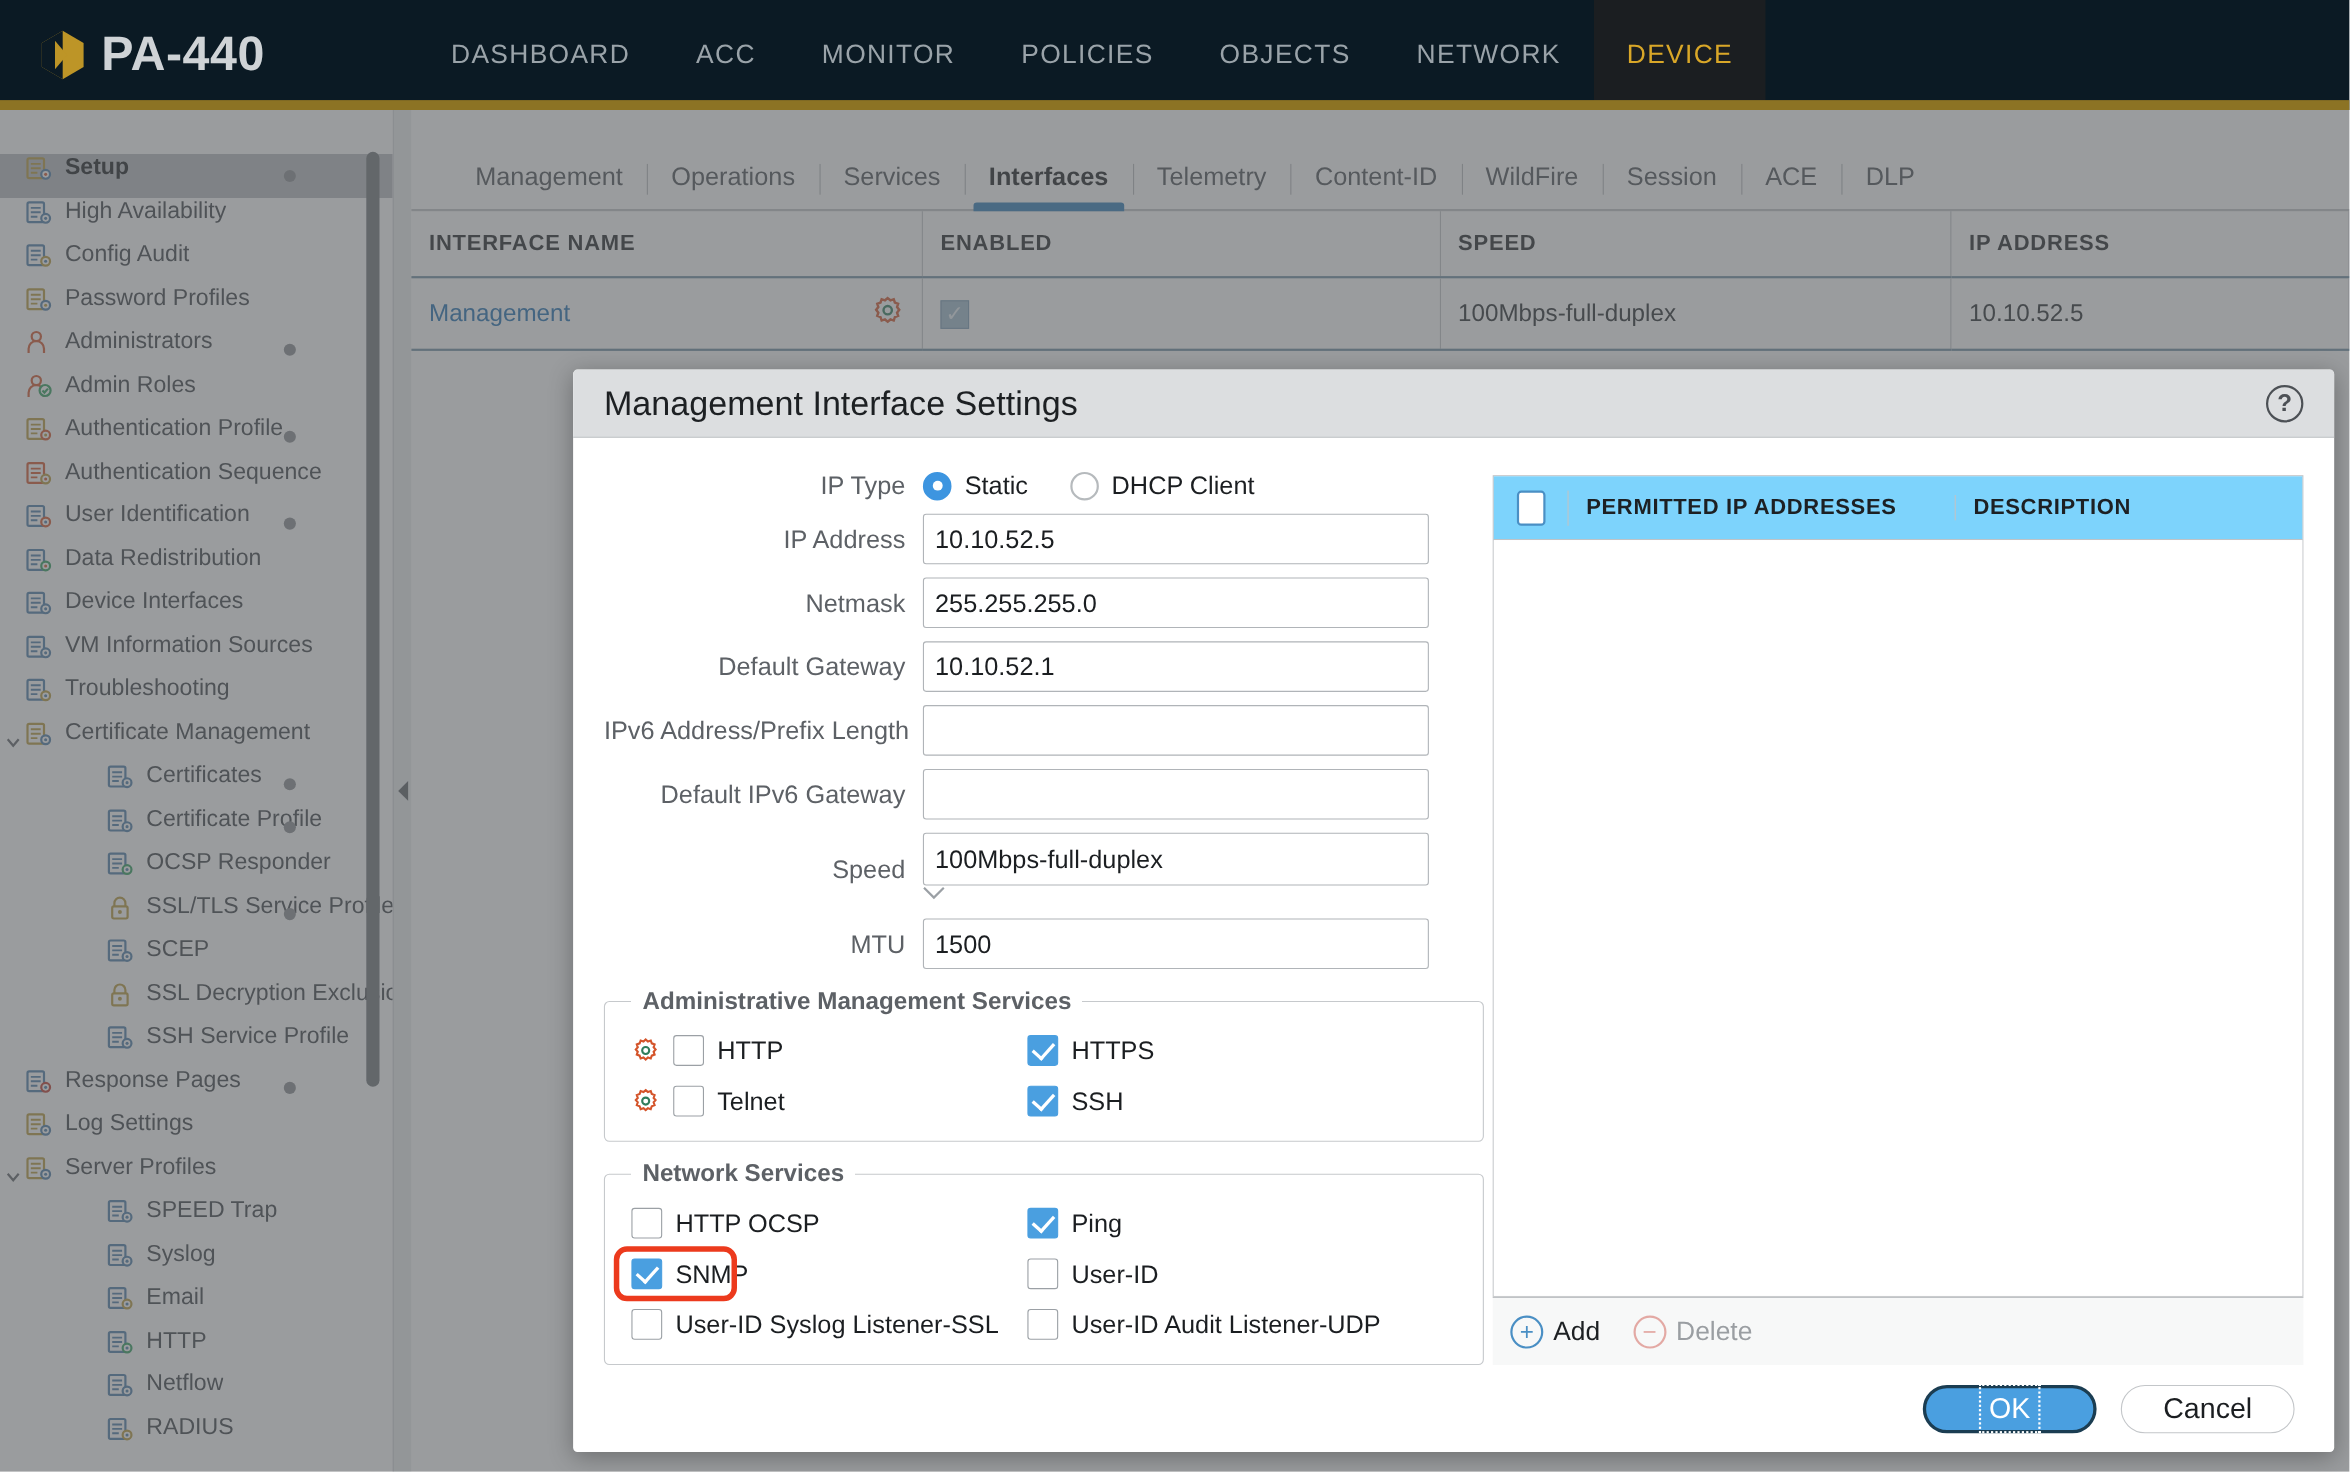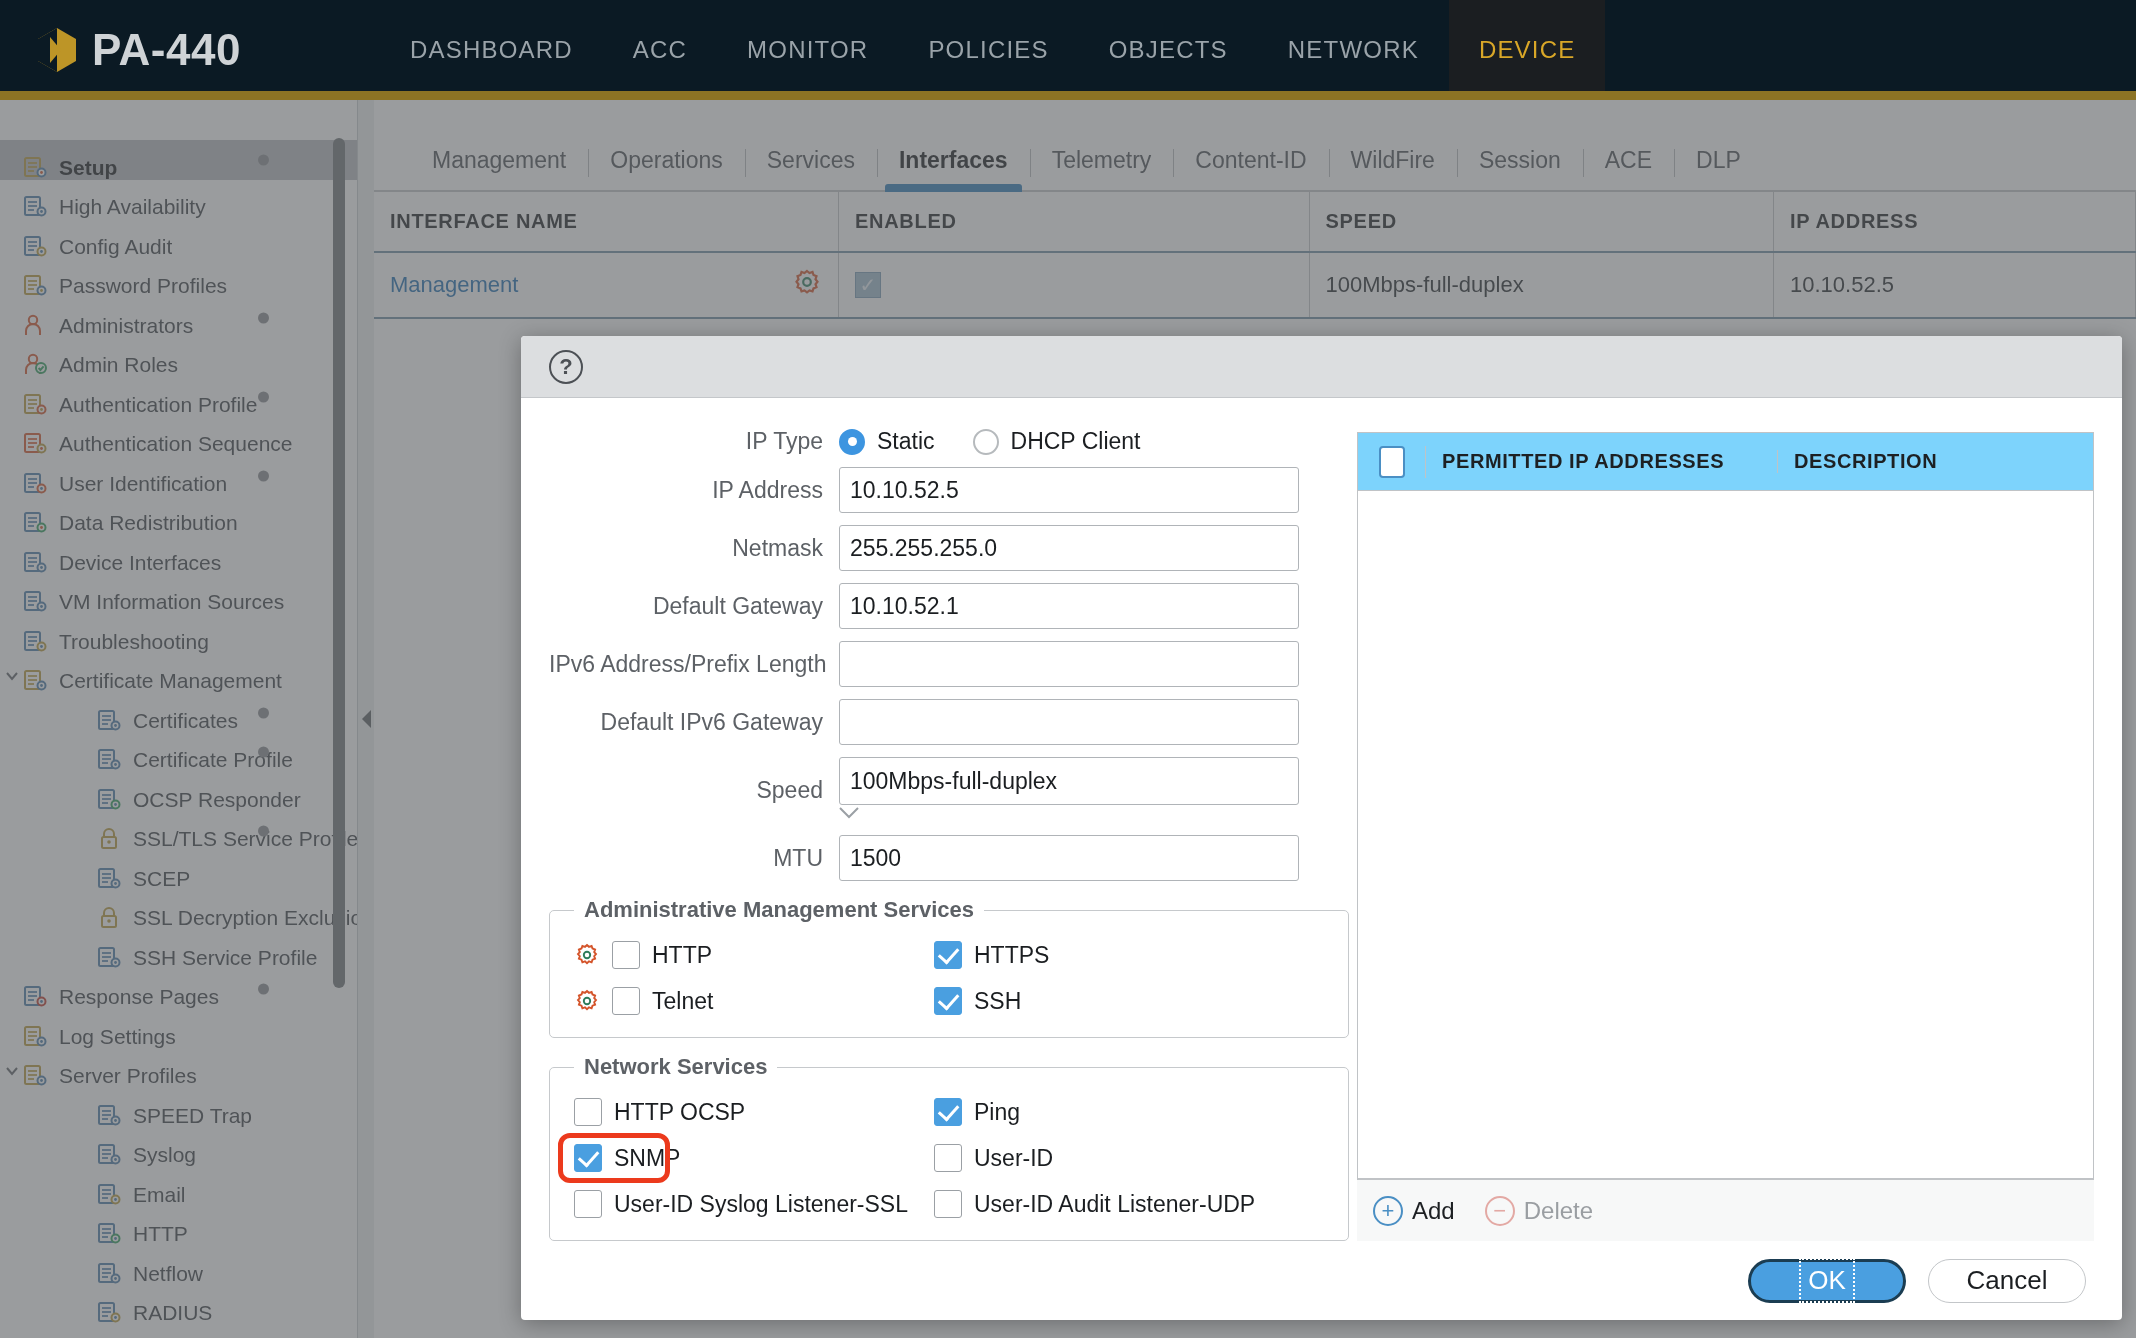--- a/index.html
+++ b/index.html
@@ -40,21 +40,21 @@
     z-index: 40; pointer-events: none;
   }
 
   
   .sidebar {
     position: absolute; top: 0; left: 0; width: 358px; height: 1238px;
     background: #ffffff; overflow: hidden; border-right: 1px solid #c9ccd0;
   }
   .sb-spacer { height: 40px; background:#fff; }
   .sb-item {
-    display: flex; align-items: flex-end; height: 39.5px;
+    display: flex; align-items: flex-start; height: 39.5px;
     padding-left: 22px; font-size: 21px; color: #3b3f44; position: relative;
     white-space: nowrap;
   }
   .sb-item.sel { background: #b9bcc0; font-weight: bold; color: #15181b; }
   .sb-item.lvl2 { padding-left: 68px; margin-left: 28px; }
   .sb-ico {
     width: 26px; height: 26px; margin-right: 11px; flex: 0 0 26px;
     display: inline-block; position: relative;
   }
   .sb-label { overflow: hidden; }
@@ -673,20 +673,21 @@
         </tbody>
       </table>
     </div>
 
     <div class="dimmer"></div>
   </div>
 
   <div class="modal">
 
     <div class="modal-head">
+      <div class="modal-title">Management Interface Settings</div>
       <div class="help-ico">?</div>
     </div>
 
     <div class="modal-body">
 
       <div class="col-left">
 
         <div class="frow">
           <div class="flabel">IP Type</div>
           <div class="radio-row">

